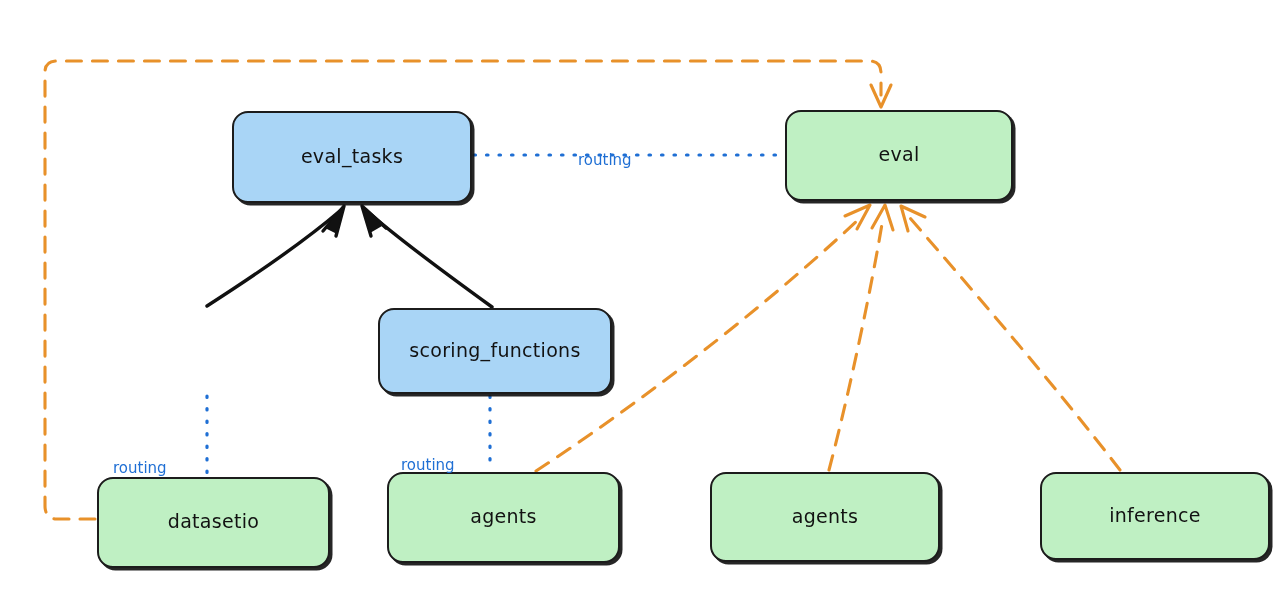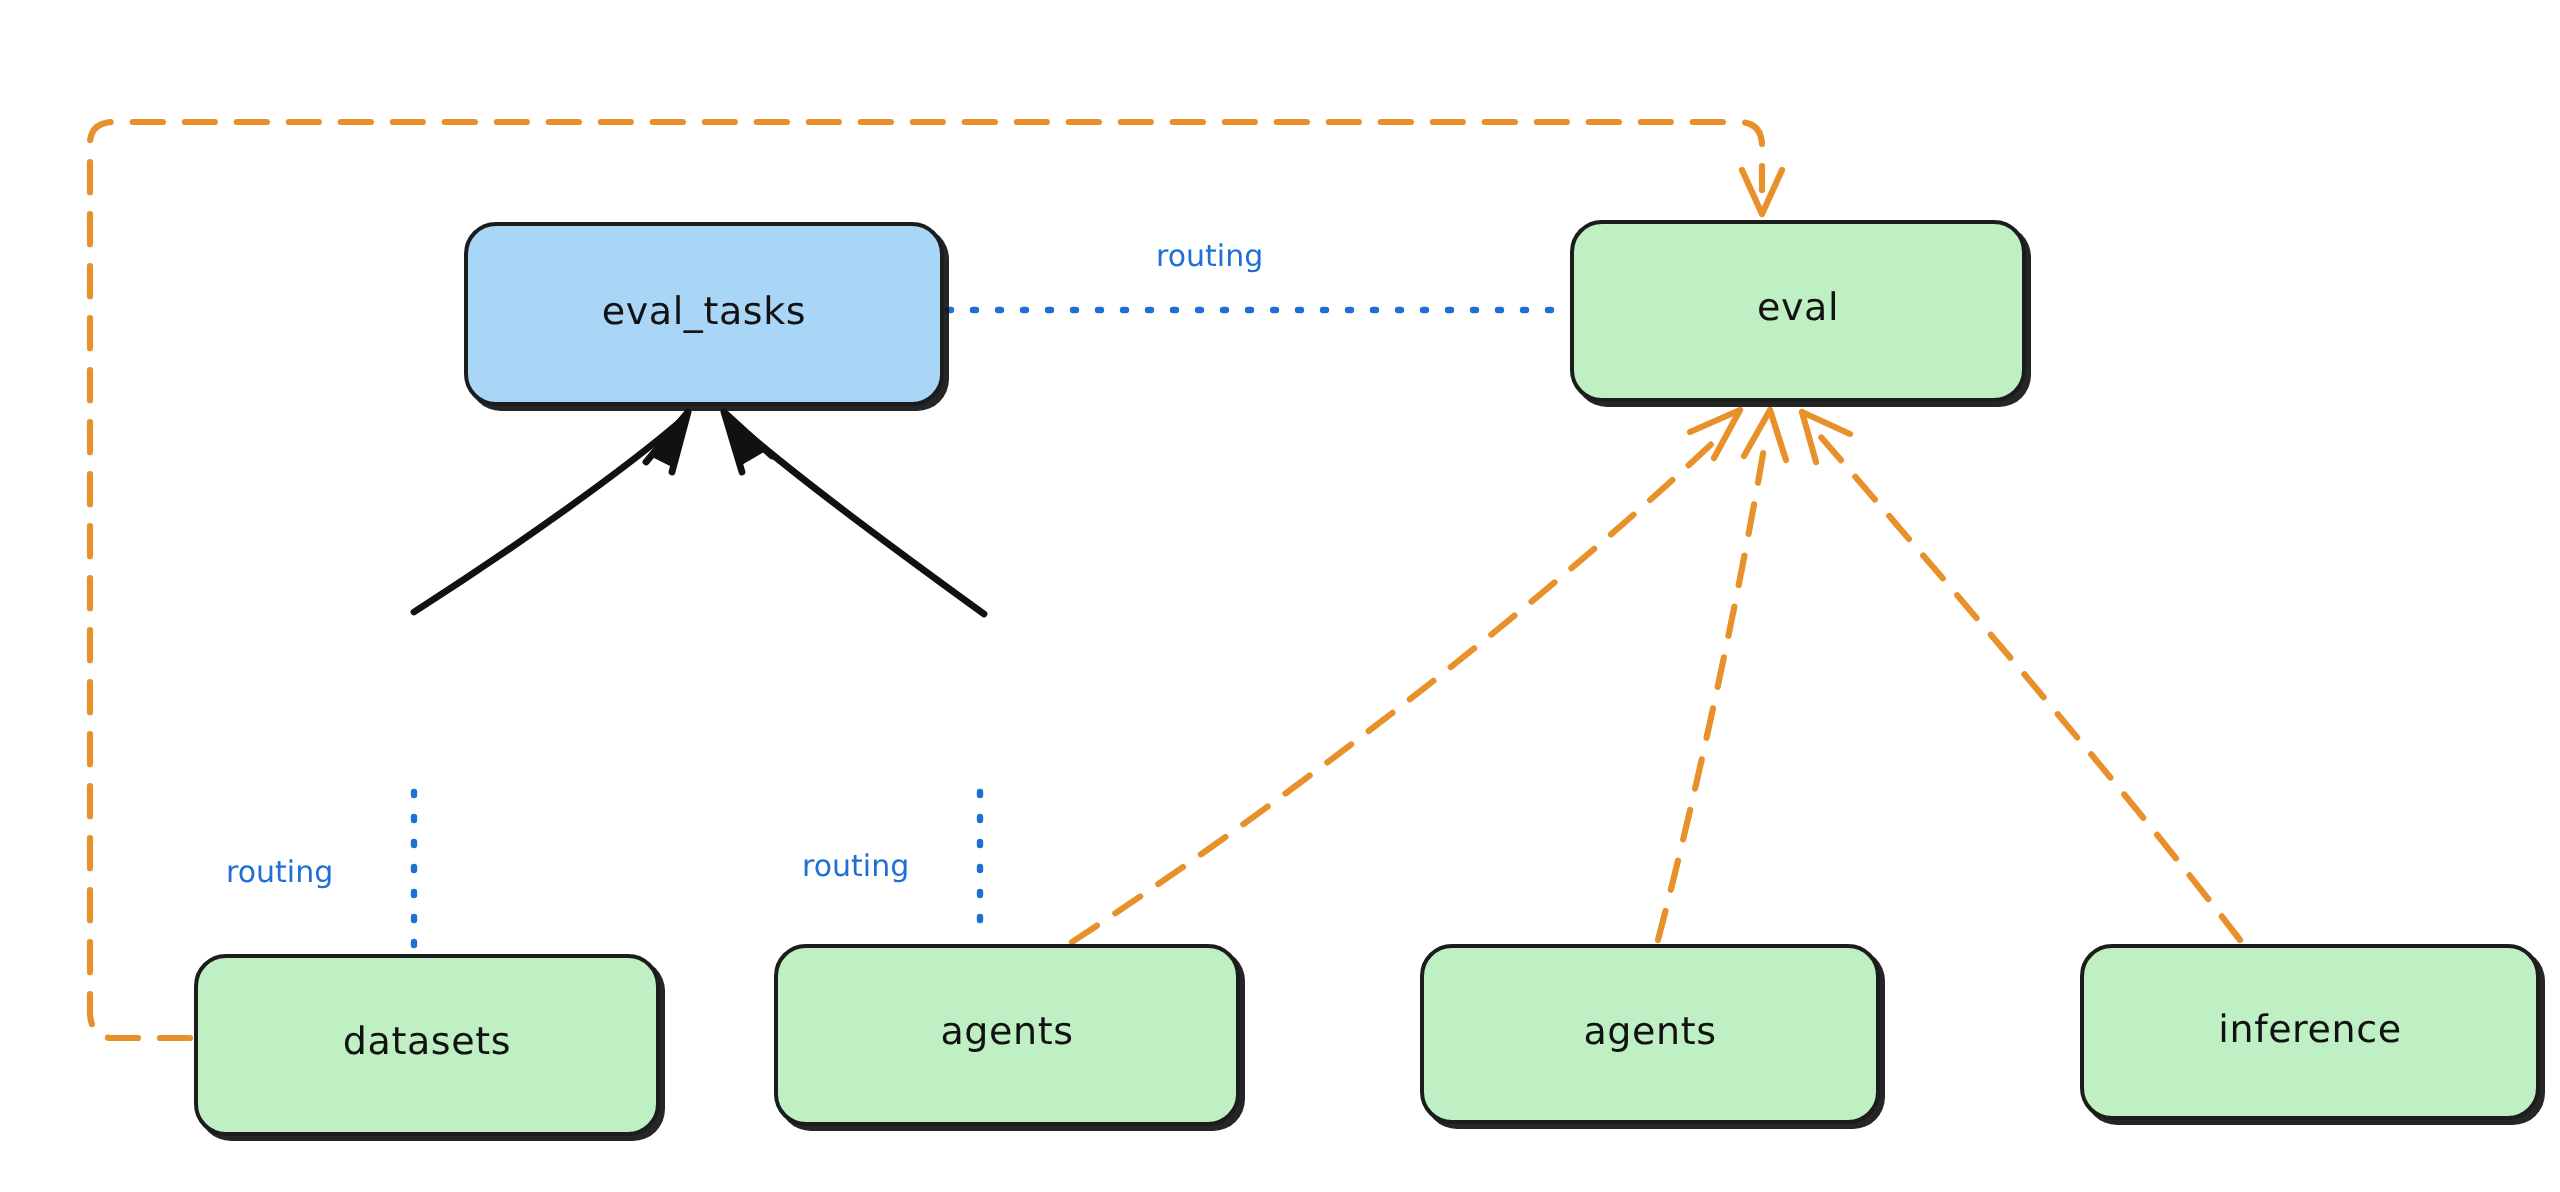--- a/index.html
+++ b/index.html
@@ -52,20 +52,21 @@
     line-height: 1;
     transform: translateY(-1px);
   }
   .edge-label {
     position: absolute;
     font-family: "DejaVu Sans", sans-serif;
     font-size: 15px;
     color: #1f6fd4;
     white-space: nowrap;
     user-select: none;
+    margin-top: 32px;
   }
 </style>
 </head>
 <body>
 
 <div id="canvas">
 
   <svg id="edges" viewBox="0 0 1280 596" xmlns="http://www.w3.org/2000/svg">
 
     <g>
@@ -115,23 +116,26 @@
 
   <div class="node green" style="left:785px; top:110px; width:228px; height:91px;">
     <span class="node-label">eval</span>
   </div>
 
   <div class="node blue" style="left:232px; top:111px; width:240px; height:92px;">
     <span class="node-label">eval_tasks</span>
   </div>
 
 
+  <div class="node blue" style="left:378px; top:308px; width:234px; height:86px;">
+    <span class="node-label">scoring_functions</span>
+  </div>
 
   <div class="node green" style="left:97px; top:477px; width:233px; height:91px;">
-    <span class="node-label">datasets</span>
+    <span class="node-label">datasetio</span>
   </div>
 
   <div class="node green" style="left:387px; top:472px; width:233px; height:91px;">
     <span class="node-label">agents</span>
   </div>
 
   <div class="node green" style="left:710px; top:472px; width:230px; height:90px;">
     <span class="node-label">agents</span>
   </div>
 

